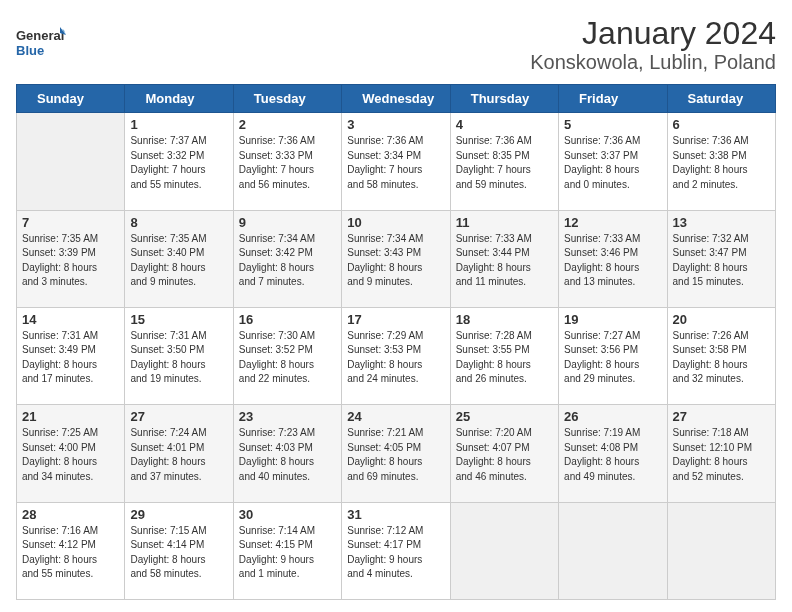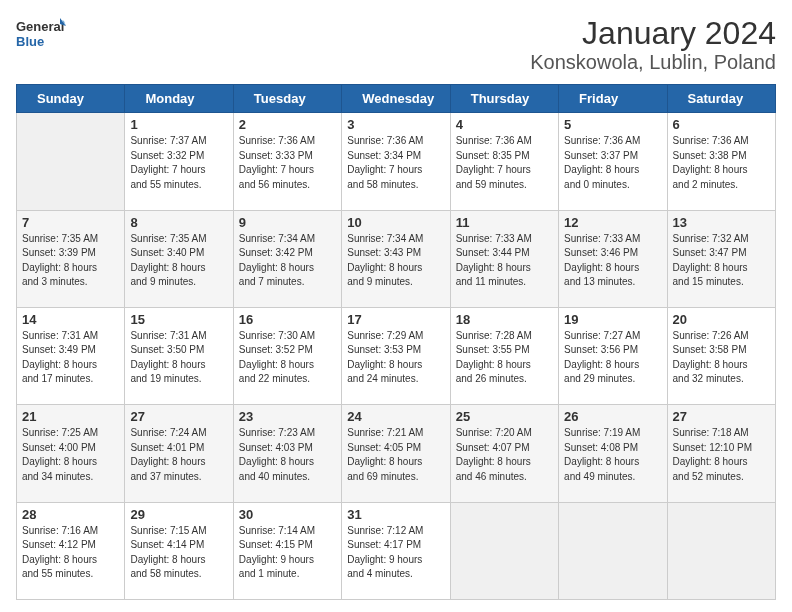--- a/index.html
+++ b/index.html
@@ -20,20 +20,21 @@
     .header {
       display: flex;
       justify-content: space-between;
       align-items: flex-start;
       margin-bottom: 10px;
     }
     .logo {
       display: flex;
       align-items: center;
       gap: 4px;
+      margin-top: 9px;
     }
     .title-block {
       text-align: right;
     }
     .title-block h1 {
       font-size: 32px;
       font-weight: normal;
       color: #333;
       line-height: 1.1;
     }

